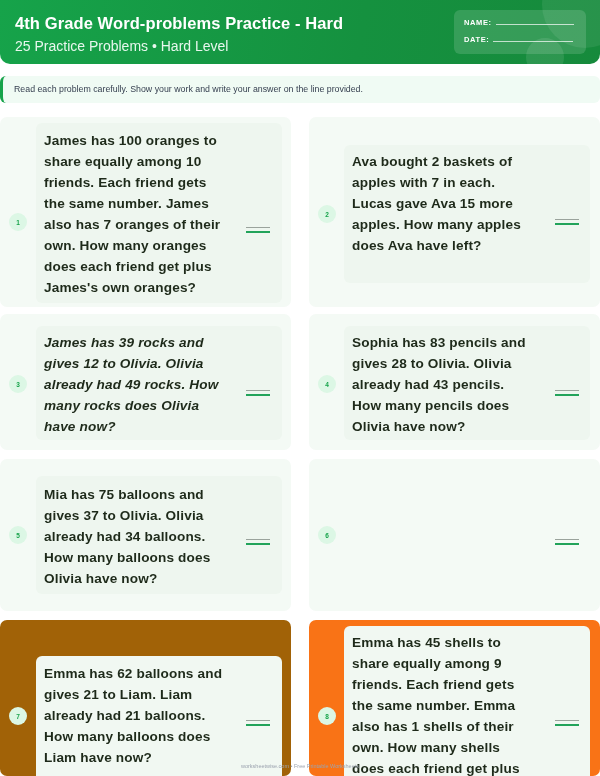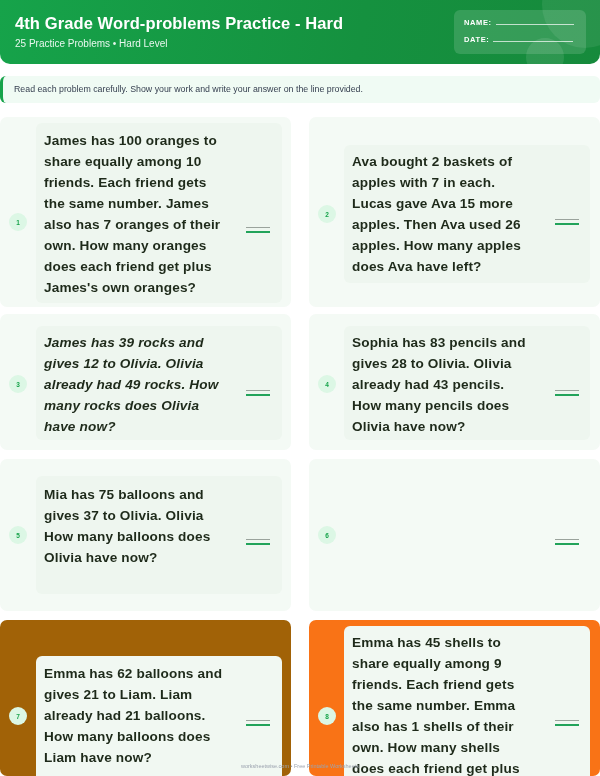--- a/index.html
+++ b/index.html
@@ -19,21 +19,21 @@
   .header .circle2 {
     position: absolute; right: 36px; top: 38px; width: 38px; height: 38px;
     border-radius: 50%; background: rgba(255,255,255,0.10);
   }
   .header-title {
     position: absolute; left: 15px; top: 14px;
     color: #ffffff; font-weight: bold; font-size: 16.5px; letter-spacing: 0.1px;
   }
   .header-subtitle {
     position: absolute; left: 15px; top: 38px;
-    color: #e8f7ee; font-size: 10px;
+    color: #e8f7ee; font-size: 14px;
   }
   .name-box {
     position: absolute; left: 454px; top: 10px; width: 132px; height: 44px;
     background: rgba(255,255,255,0.14); border-radius: 6px;
   }
   .name-row {
     position: absolute; left: 10px; display: flex; align-items: flex-end;
     color: #ffffff; font-weight: bold; font-size: 7.5px; letter-spacing: 0.6px;
   }
   .name-row .line {
@@ -120,21 +120,20 @@
     </div>
 </div>
 
 <div class="card" style="left:309px;top:117px;width:291px;height:190px;">
   <div class="badge" style="left:9px;top:88px;">2</div>
   <div class="inner" style="left:35px;top:28px;width:246px;height:138px;">
     <div class="text" style="top:6px;">
       <div>Ava bought 2 baskets of</div>
         <div>apples with 7 in each.</div>
         <div>Lucas gave Ava 15 more</div>
-        <div>apples. Then Ava used 26</div>
         <div>apples. How many apples</div>
         <div>does Ava have left?</div>
     </div>
   </div>
   <div class="answer" style="left:246px;top:102px;">
       <div class="l1"></div>
       <div class="l2"></div>
     </div>
 </div>
 
@@ -171,20 +170,21 @@
       <div class="l2"></div>
     </div>
 </div>
 
 <div class="card" style="left:0;top:459px;width:291px;height:152px;">
   <div class="badge" style="left:9px;top:67px;">5</div>
   <div class="inner" style="left:36px;top:17px;width:246px;height:118px;">
     <div class="text" style="top:8px;">
       <div>Mia has 75 balloons and</div>
         <div>gives 37 to Olivia. Olivia</div>
+        <div>already had 34 balloons.</div>
         <div>How many balloons does</div>
         <div>Olivia have now?</div>
     </div>
   </div>
   <div class="answer" style="left:246px;top:80px;">
       <div class="l1"></div>
       <div class="l2"></div>
     </div>
 </div>
 

